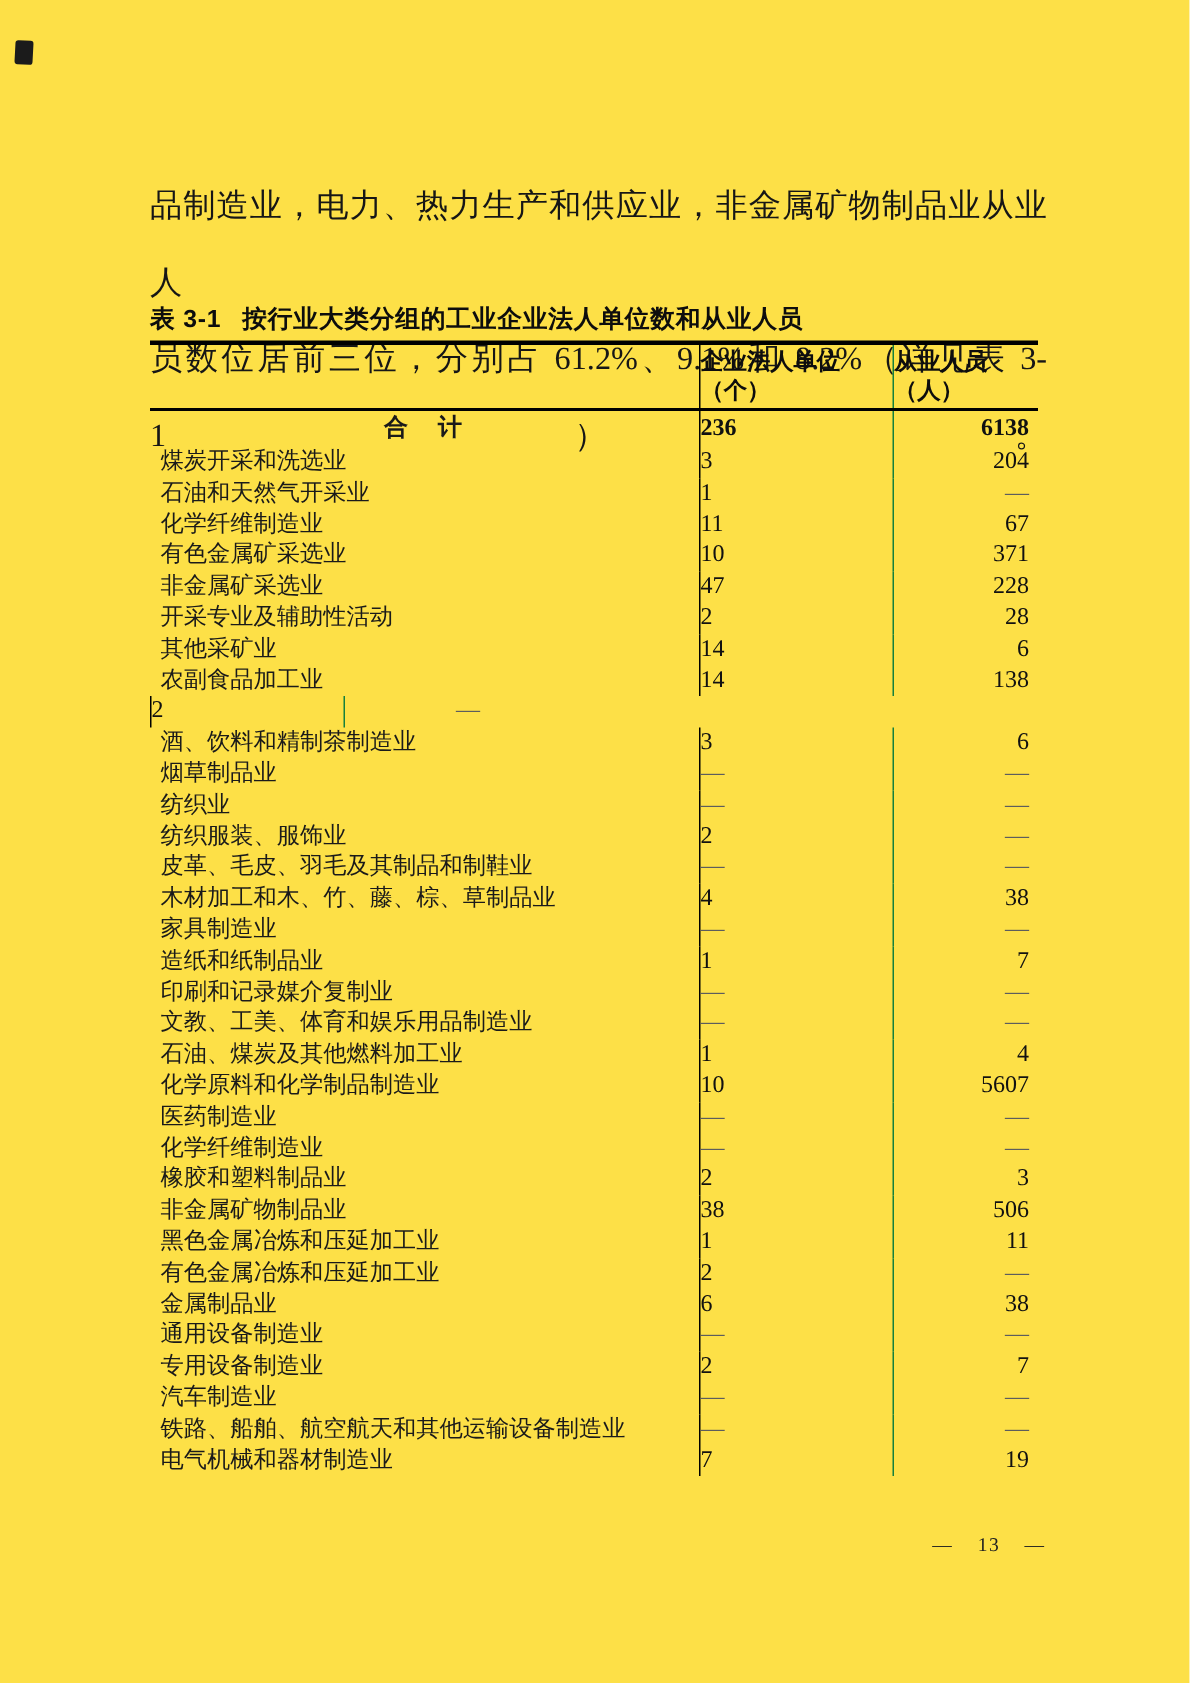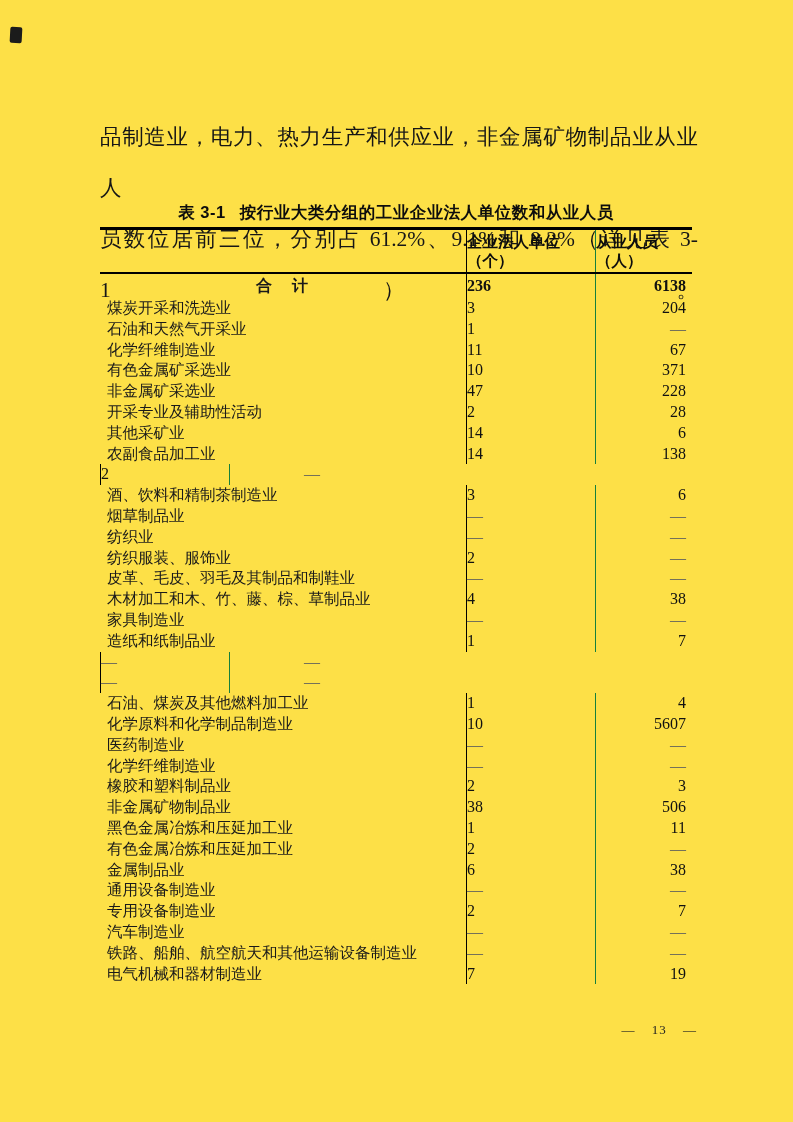--- a/index.html
+++ b/index.html
@@ -10,21 +10,21 @@
   
   .artifact{position:absolute;left:10px;top:27px;width:12px;height:16px;background:#1b1b1b;border-radius:2px;transform:rotate(3deg);}
   
   .intro{
     position:absolute;left:100px;top:112px;width:598px;
     font-size:21.5px;line-height:51px;color:#161616;
   }
   .intro .jline{text-align:justify;text-align-last:justify;}
   
   .caption{
-    position:absolute;left:100px;top:202px;width:592px;text-align:center;
+    position:absolute;left:100px;top:202px;width:592px;
     font-family:"Liberation Sans","DejaVu Sans",sans-serif;font-weight:bold;
     font-size:16.5px;color:#0d0d0d;letter-spacing:0.5px;
   }
   .caption .cap-label{margin-right:14px;}
   
   .stat-table{
     position:absolute;left:100px;top:227px;width:592px;
     border-top:3px solid #000000;
   }
   .c{box-sizing:border-box;}
@@ -188,25 +188,27 @@
     <div class="c col2 dash">—</div>
   </div>
 
   <div class="t-row">
     <div class="c stub">造纸和纸制品业</div>
     <div class="c col1">1</div>
     <div class="c col2">7</div>
   </div>
 
   <div class="t-row">
-    <div class="c col1 dash">—</div>
-    <div class="c col2 dash">—</div>
-  </div>
-
-  <div class="t-row">
+    <div class="c stub">印刷和记录媒介复制业</div>
+    <div class="c col1 dash">—</div>
+    <div class="c col2 dash">—</div>
+  </div>
+
+  <div class="t-row">
+    <div class="c stub">文教、工美、体育和娱乐用品制造业</div>
     <div class="c col1 dash">—</div>
     <div class="c col2 dash">—</div>
   </div>
 
   <div class="t-row">
     <div class="c stub">石油、煤炭及其他燃料加工业</div>
     <div class="c col1">1</div>
     <div class="c col2">4</div>
   </div>
 

